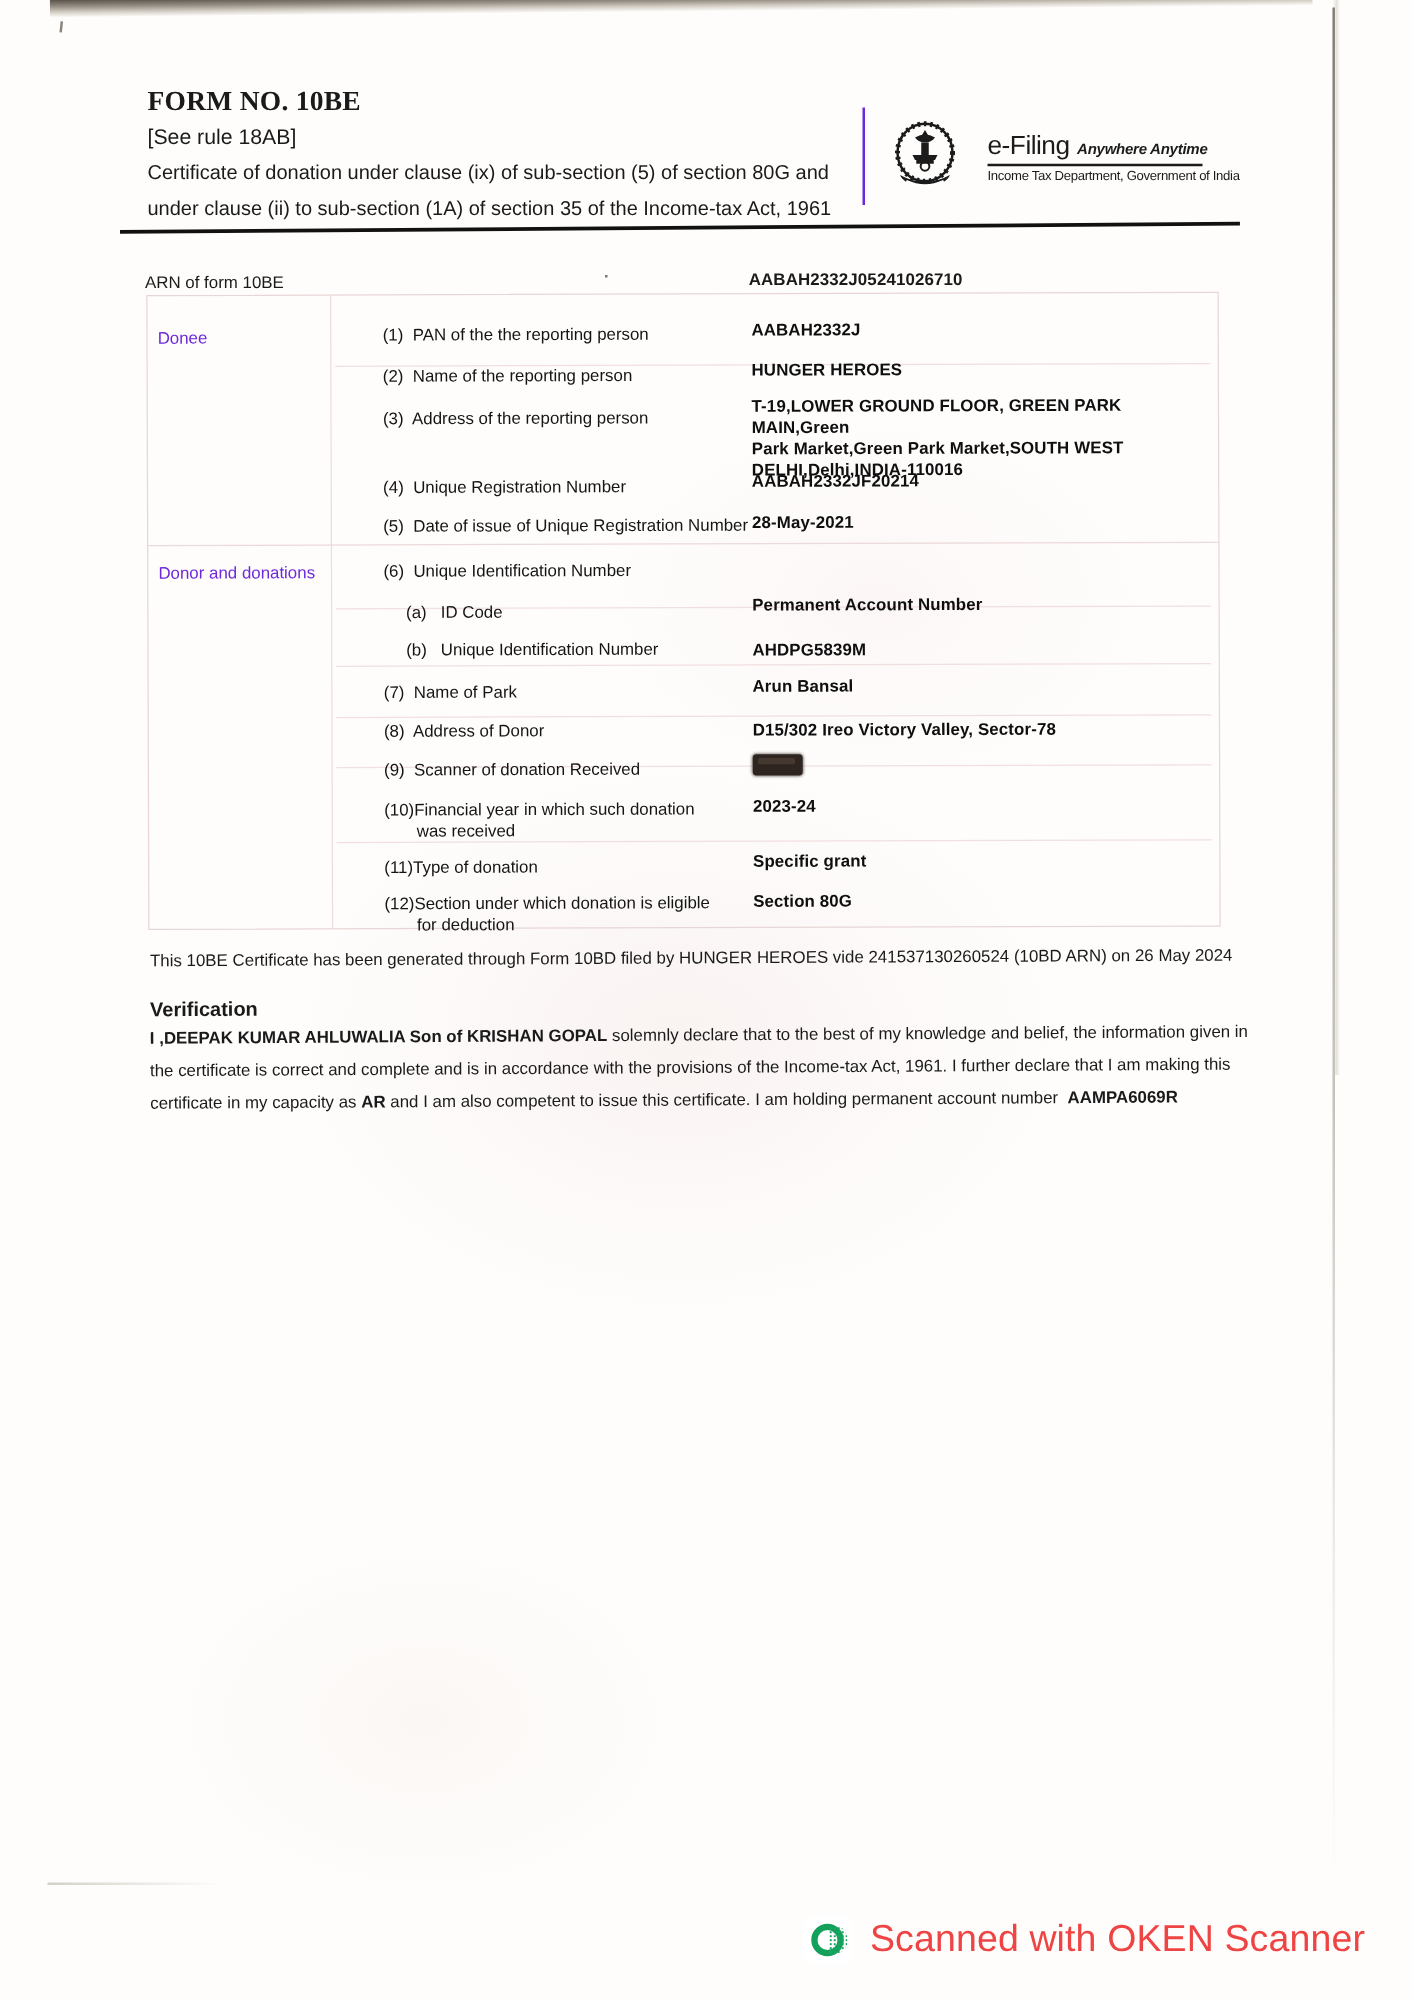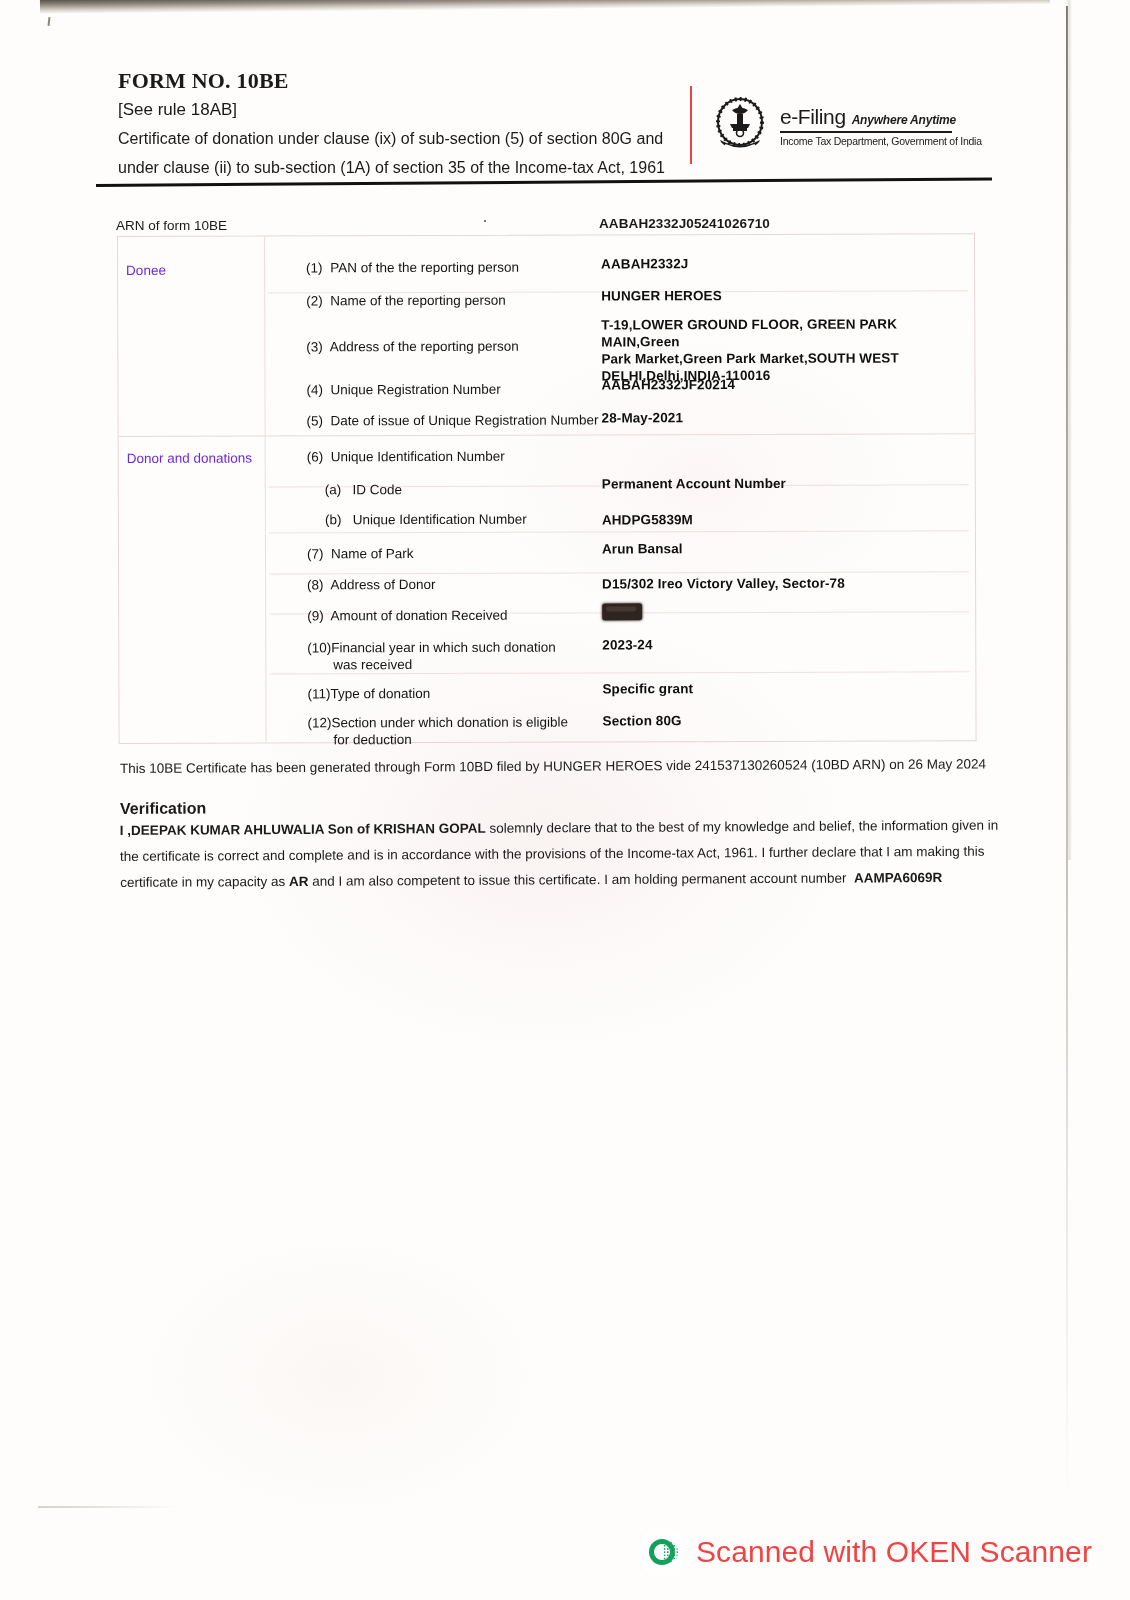--- a/index.html
+++ b/index.html
@@ -92,26 +92,26 @@
     line-height: 29px;
     margin: 0;
     max-width: 560px;
   }
 
   .logo-box {
     position: absolute;
     top: 86px; left: 690px;
     width: 300px;
     height: 78px;
-    border-left: 2px solid #ef4444;
+    border-left: 2px solid #6d28d9;
     padding-left: 20px;
     box-sizing: border-box;
     display: flex;
     align-items: center;
-    gap: 12px;
+    gap: 22px;
   }
   .emblem {
     width: 56px; height: 60px;
     flex: 0 0 auto;
     position: relative;
   }
   .logo-text { flex: 1 1 auto; padding-top: 2px; }
   .logo-row1 {
     display: flex;
     align-items: baseline;
@@ -384,21 +384,21 @@
       <span>PAN of the the reporting person</span>
     </div>
     <div class="val-col" style="top:19px">AABAH2332J</div>
 
     <div class="item lbl-col" style="top:56px">
       <span>(2)</span>&nbsp;
       <span>Name of the reporting person</span>
     </div>
     <div class="val-col" style="top:51px">HUNGER HEROES</div>
 
-    <div class="item lbl-col" style="top:102px">
+    <div class="item lbl-col" style="top:90px">
       <span>(3)</span>&nbsp;
       <span>Address of the reporting person</span>
     </div>
     <div class="val-col val-addr" style="top:81px">
       <div>T-19,LOWER GROUND FLOOR, GREEN PARK MAIN,Green</div>
       <div>Park Market,Green Park Market,SOUTH WEST</div>
       <div>DELHI,Delhi,INDIA-110016</div>
     </div>
 
     <div class="item lbl-col" style="top:145px">
@@ -437,21 +437,21 @@
     <div class="val-col" style="top:304px">Arun Bansal</div>
 
     <div class="item lbl-col" style="top:340px">
       <span>(8)</span>&nbsp;
       <span>Address of Donor</span>
     </div>
     <div class="val-col" style="top:339px">D15/302 Ireo Victory Valley, Sector-78</div>
 
     <div class="item lbl-col" style="top:371px">
       <span>(9)</span>&nbsp;
-      <span>Amount of donation Received</span>
+      <span>Scanner of donation Received</span>
     </div>
     <div class="redaction" style="top:368px"></div>
 
     <div class="item lbl-col" style="top:403px">
       <div>
         <span>(10)</span><span>Financial year in which such donation</span>
       </div>
       <div style="padding-left:26px">was received</div>
     </div>
     <div class="val-col" style="top:400px">2023-24</div>

